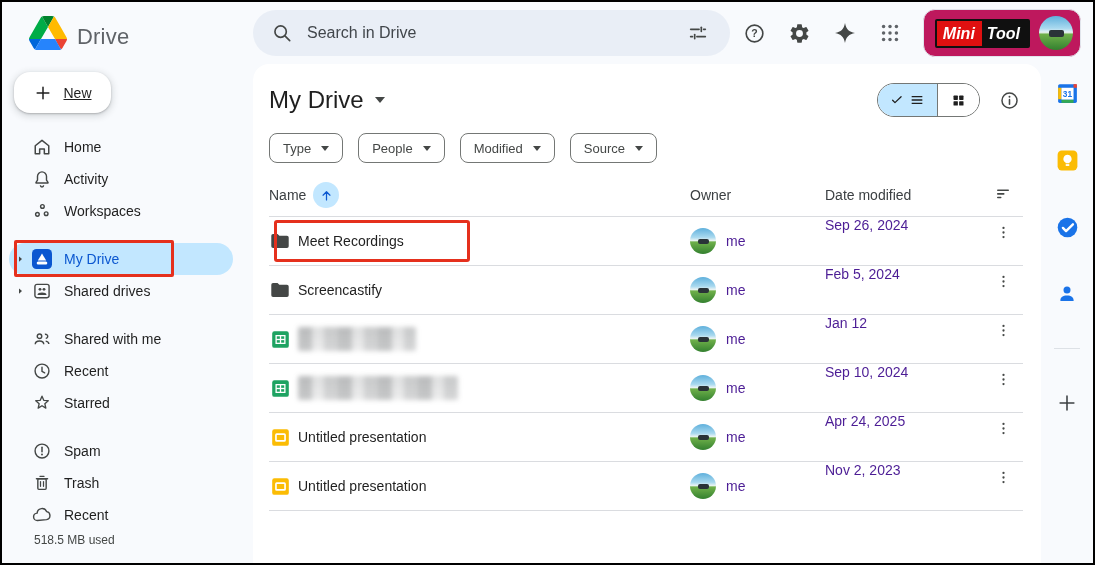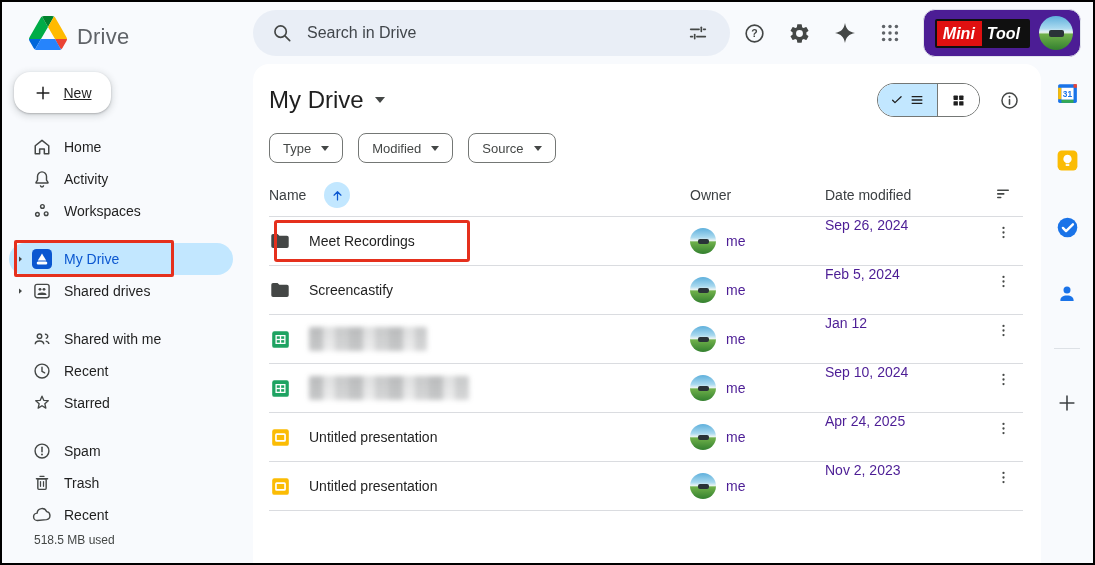--- a/index.html
+++ b/index.html
@@ -7,21 +7,21 @@
     background:#f8fafd;display:flex;flex-direction:column;overflow:hidden;color:#1f1f1f;}
   
   .topbar{height:62px;flex:0 0 62px;display:flex;align-items:center;}
   .brand{width:251px;flex:0 0 251px;display:flex;align-items:flex-end;gap:10px;padding-left:27px;box-sizing:border-box;}
   .brand-name{font-size:22px;color:#5f6368;letter-spacing:.2px;}
   .searchbar{width:477px;height:46px;background:#e9eef6;border-radius:24px;display:flex;align-items:center;
     padding:0 16px 0 18px;box-sizing:border-box;gap:14px;cursor:text;}
   .search-placeholder{flex:1;font-size:16px;color:#41464b;}
   .topbar-actions{flex:1;display:flex;align-items:center;justify-content:flex-end;gap:5px;padding-right:12px;}
   .icon-btn{width:40px;height:40px;display:flex;align-items:center;justify-content:center;border-radius:50%;cursor:pointer;}
-  .account-chip{height:48px;margin-left:8px;background:#4c1d95;border:1px solid #e1e5ec;border-radius:12px;
+  .account-chip{height:48px;margin-left:8px;background:#be185d;border:1px solid #e1e5ec;border-radius:12px;
     display:flex;align-items:center;gap:9px;padding:0 7px 0 11px;box-sizing:border-box;}
   .minitool{display:flex;align-items:stretch;font-style:italic;font-weight:bold;font-size:16px;
     border:2px solid #101010;border-radius:2px;line-height:1;}
   .minitool .mini{background:#e01010;color:#fff;padding:5px 7px 4px 6px;}
   .minitool .tool{background:#101010;color:#fff;padding:5px 8px 4px 5px;}
   .avatar{position:relative;border-radius:50%;overflow:hidden;flex:0 0 auto;
     background:linear-gradient(180deg,#5fb0dc 0%,#a9d9ef 36%,#e9f3f4 48%,#6fb04a 54%,#33802f 100%);}
   .avatar.big{width:34px;height:34px;}
   .avatar.small{width:26px;height:26px;}
   .avatar::after{content:"";position:absolute;left:29%;top:42%;width:44%;height:19%;background:#2a3338;border-radius:2px;}
@@ -49,21 +49,21 @@
   .view-controls{display:flex;align-items:center;gap:15px;}
   .view-toggle{display:flex;height:32px;border:1px solid #747775;border-radius:17px;overflow:hidden;cursor:pointer;}
   .vt-left{background:#c2e7ff;display:flex;align-items:center;gap:5px;padding:0 12px;border-right:1px solid #747775;}
   .vt-right{background:#fff;display:flex;align-items:center;padding:0 13px;}
   .chips{display:flex;gap:15px;margin-top:15px;}
   .chip{height:30px;border:1px solid #747775;border-radius:8px;display:flex;align-items:center;gap:10px;
     padding:0 13px;font-size:13px;color:#444746;cursor:pointer;background:#fff;font-family:inherit;}
   
   .table{margin-top:11px;display:flex;flex-direction:column;}
   .thead{display:flex;align-items:center;height:42px;font-size:14px;color:#3c4043;border-bottom:1px solid #dadce0;}
-  .col-name{flex:1;display:flex;align-items:center;gap:18px;min-width:0;}
+  .col-name{flex:1;display:flex;align-items:center;gap:7px;min-width:0;}
   .col-owner{width:135px;flex:0 0 135px;display:flex;align-items:center;gap:10px;}
   .col-date{width:158px;flex:0 0 158px;}
   .col-menu{width:40px;flex:0 0 40px;display:flex;justify-content:center;}
   .sort-circle{width:26px;height:26px;border-radius:50%;background:#c2e7ff;display:flex;align-items:center;justify-content:center;cursor:pointer;}
   .trow{position:relative;display:flex;height:48px;border-bottom:1px solid #dadce0;font-size:14px;cursor:pointer;}
   .file-icon{width:22px;height:22px;display:flex;align-items:center;justify-content:center;flex:0 0 22px;}
   .file-name{font-weight:500;color:#1f1f1f;white-space:nowrap;overflow:hidden;text-overflow:ellipsis;}
   .owner-label,.date-label{color:#4c1d95;}
   .redacted{height:24px;border-radius:2px;filter:blur(2.5px);
     background:repeating-linear-gradient(90deg,rgba(60,64,67,.28) 0 14px,rgba(60,64,67,.08) 14px 26px,rgba(60,64,67,.20) 26px 40px),
@@ -347,20 +347,24 @@
           </span>
         </div>
       </div>
 
       <div class="chips">
         <button class="chip">
             <span>Type</span>
             <span class="caret-down sm"></span>
           </button>
         <button class="chip">
+            <span>People</span>
+            <span class="caret-down sm"></span>
+          </button>
+        <button class="chip">
             <span>Modified</span>
             <span class="caret-down sm"></span>
           </button>
         <button class="chip">
             <span>Source</span>
             <span class="caret-down sm"></span>
           </button>
       </div>
 
       <div class="table">

